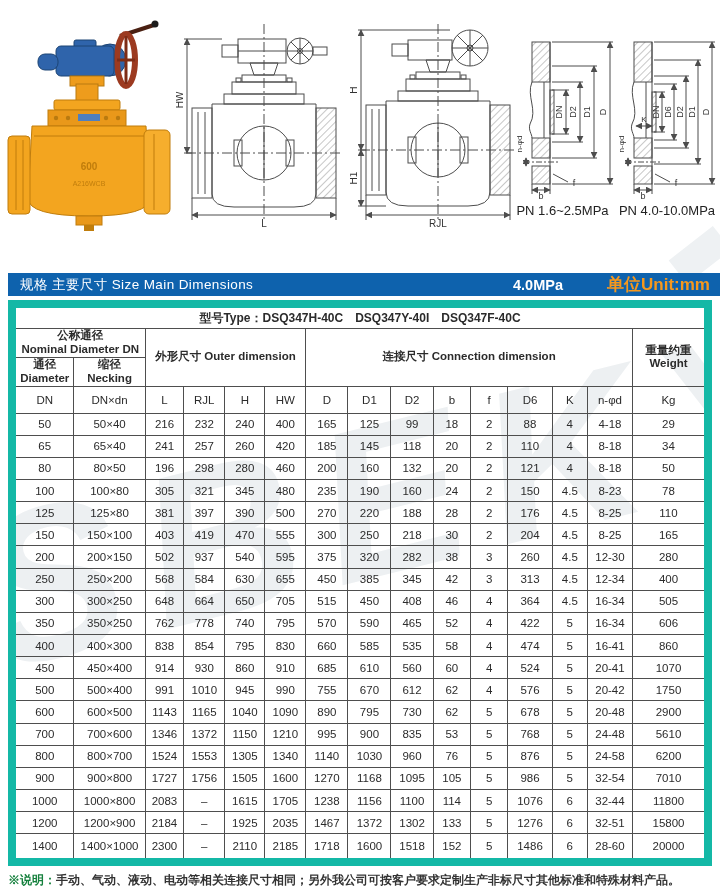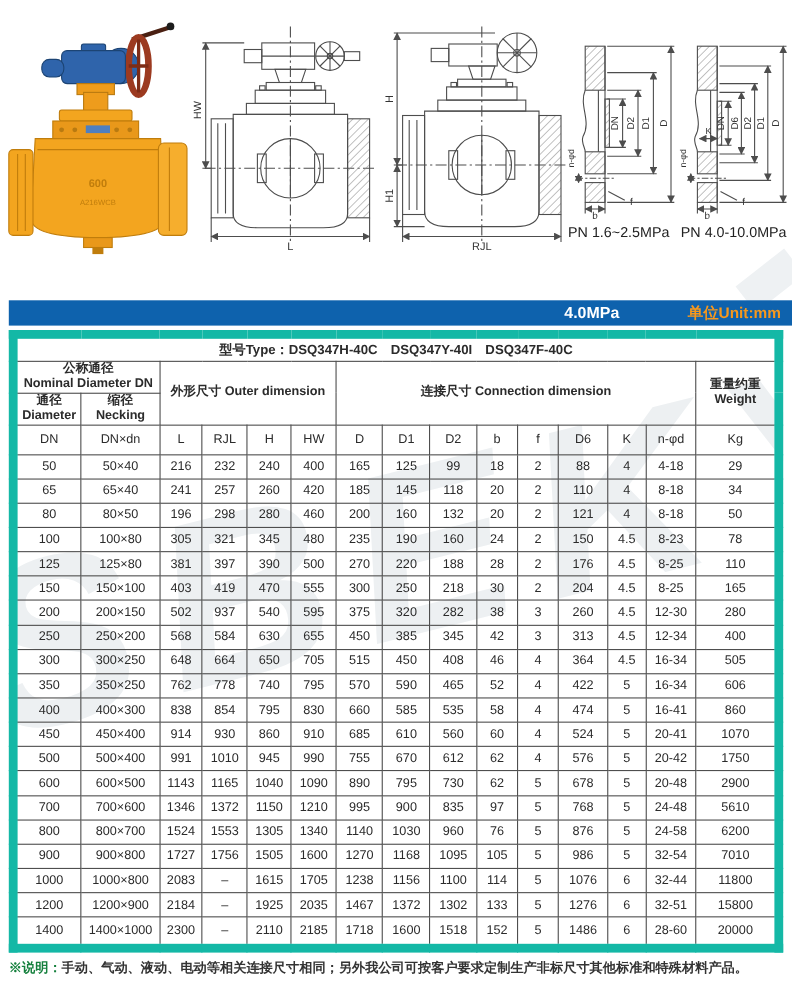--- a/index.html
+++ b/index.html
@@ -18,21 +18,21 @@
   .caption.c1{left:505px;width:115px;text-align:center;}
   .caption.c2{left:612px;width:110px;}
   .corner-deco{position:absolute;top:240px;right:-8px;width:56px;height:30px;background:#eef1f3;transform:rotate(-38deg);}
   
   .title-bar{
     position:absolute;top:273px;left:8px;right:0;height:23px;background:#0e62ad;
     color:#ffffff;display:flex;align-items:center;z-index:2;
   }
   .title-bar .bar-title{margin-left:12px;font-size:13.5px;letter-spacing:.4px;}
   .title-bar .bar-pressure{position:absolute;left:505px;font-size:14.5px;font-weight:bold;}
-  .title-bar .bar-unit{position:absolute;right:10px;font-size:14px;font-weight:bold;color:#f6981d;margin-left:28px;}
+  .title-bar .bar-unit{position:absolute;right:10px;font-size:17px;font-weight:bold;color:#f6981d;margin-left:28px;}
   
   .table-wrap{position:absolute;top:300px;left:8px;width:704px;height:566px;}
   .watermark{position:absolute;inset:0;overflow:hidden;pointer-events:none;z-index:0;}
   .watermark span{
     position:absolute;top:70px;left:-40px;font-size:215px;font-weight:bold;font-style:italic;
     color:#edf0f2;letter-spacing:26px;white-space:nowrap;transform:rotate(-14deg);
   }
   table.dims{
     width:100%;height:100%;border-collapse:collapse;table-layout:fixed;
     position:relative;z-index:1;font-size:11.5px;color:#2b2b2b;border:8px solid #14b8a6;
@@ -286,20 +286,21 @@
       <text x="58" y="160">f</text>
     </g>
   </svg>
 
   <div class="caption c1">PN 1.6~2.5MPa</div>
   <div class="caption c2">PN 4.0-10.0MPa</div>
   <div class="corner-deco"></div>
 </div>
 
 <div class="title-bar">
+  <span class="bar-title">规格  主要尺寸 Size Main Dimensions</span>
   <span class="bar-pressure">4.0MPa</span>
   <span class="bar-unit">单位Unit:mm</span>
 </div>
 
 <div class="table-wrap">
   <div class="watermark">
     <span>SBEKY</span>
   </div>
   <table class="dims">
     <colgroup>
@@ -605,21 +606,21 @@
         <tr>
           <td>700</td>
           <td>700×600</td>
           <td>1346</td>
           <td>1372</td>
           <td>1150</td>
           <td>1210</td>
           <td>995</td>
           <td>900</td>
           <td>835</td>
-          <td>97</td>
+          <td>53</td>
           <td>5</td>
           <td>768</td>
           <td>5</td>
           <td>24-48</td>
           <td>5610</td>
         </tr>
         <tr>
           <td>800</td>
           <td>800×700</td>
           <td>1524</td>

